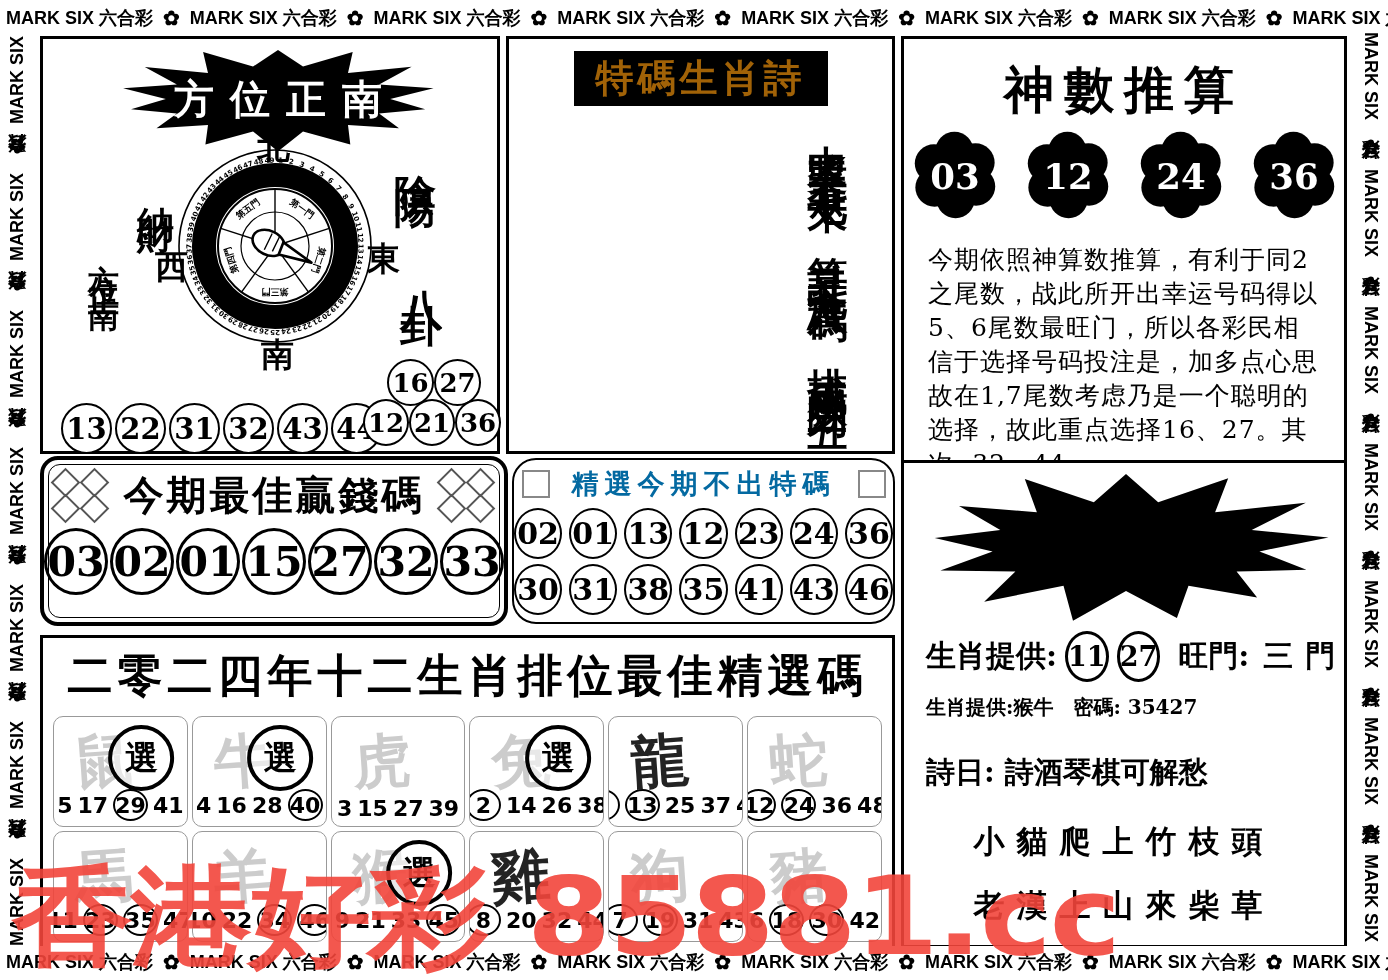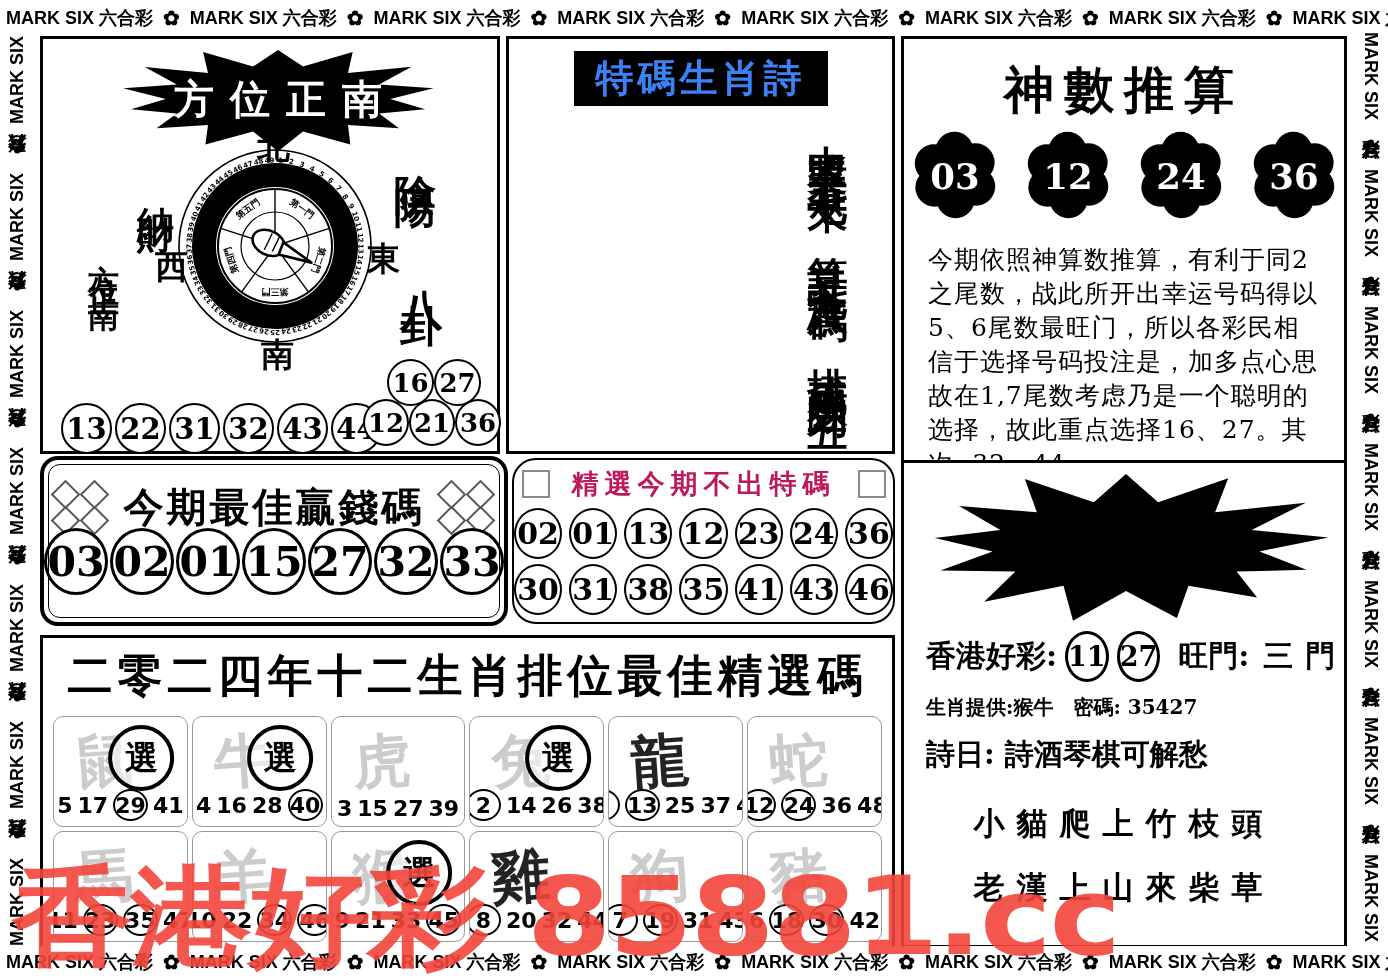--- a/index.html
+++ b/index.html
@@ -53,57 +53,57 @@
   #qimen-br .row{display:flex;gap:0px}
   #qimen-br .row.r1{margin-left:24px}
   #qimen-br .row.r2{margin-top:-7px}
   .cnum{display:inline-flex;align-items:center;justify-content:center;border:2.5px solid #000;
         border-radius:50%;background:#fff;font-weight:bold;font-family:"DejaVu Serif",serif}
   #qimen-bl .cnum{width:47px;height:47px;font-size:29px}
   #qimen-br .cnum{width:43px;height:43px;font-size:26px}
 
   
   #poem-titlebar{position:absolute;left:50%;top:12px;transform:translateX(-50%);
-        background:#000;color:#3b82f6;font-size:38px;font-weight:bold;letter-spacing:4px;
+        background:#000;color:#a16207;font-size:38px;font-weight:bold;letter-spacing:4px;
         padding:2px 22px;white-space:nowrap}
   #poem-cols{position:absolute;right:36px;top:74px;height:336px;writing-mode:vertical-rl;
         text-orientation:upright;display:flex;gap:55px}
   .poem-line{font-size:40px;font-weight:600;letter-spacing:8px;white-space:nowrap}
 
   
   #shenshu-title{position:absolute;left:0;right:0;top:18px;text-align:center;
         font-size:50px;font-weight:bold;letter-spacing:10px}
   #flower-row{position:absolute;left:0;right:0;top:88px;display:flex;justify-content:center;gap:17px}
   .flower{width:96px;height:96px}
   #shenshu-body{position:absolute;left:24px;right:20px;top:204px;font-size:25px;
         line-height:1.36;letter-spacing:1px;font-family:"DejaVu Serif",serif}
 
   
-  #bestwin-titlerow{position:absolute;left:0;right:0;top:20px;display:flex;align-items:center;justify-content:center;gap:16px}
+  #bestwin-titlerow{position:absolute;left:0;right:0;top:8px;display:flex;align-items:center;justify-content:center;gap:16px}
   #bestwin-title{font-size:40px;font-weight:bold;letter-spacing:3px}
   .dcluster{display:grid;grid-template-columns:24px 24px;grid-gap:5px;transform:rotate(0deg)}
   .dcluster i{display:block;width:17px;height:17px;border:2px solid #555;transform:rotate(45deg)}
   #bestwin-nums{position:absolute;left:0;right:0;top:68px;display:flex;justify-content:center;gap:2px}
   #bestwin-nums .cnum{width:61px;height:61px;font-size:41px;border-width:3px}
 
   
-  #notspecial-titlerow{position:absolute;left:0;right:0;top:6px;display:flex;align-items:center;justify-content:center;gap:22px;color:#be185d}
+  #notspecial-titlerow{position:absolute;left:0;right:0;top:6px;display:flex;align-items:center;justify-content:center;gap:22px;color:#0369a1}
   #notspecial-title{font-size:27px;font-weight:bold;letter-spacing:6px}
   .sq{display:block;width:24px;height:24px;border:2px solid #888}
   #notspecial-r1,#notspecial-r2{position:absolute;left:0;right:0;display:flex;justify-content:center;gap:7px}
   #notspecial-r1{top:48px}
   #notspecial-r2{top:104px}
   #panel-notspecial .cnum{width:47px;height:47px;font-size:30px}
 
   
   .wt-line{position:relative;margin:0 0 0 22px;font-weight:bold;white-space:nowrap}
   #wt-line1{margin-top:168px;font-size:30px;display:flex;align-items:center;gap:8px}
   #wt-line1 .cnum{width:45px;height:45px;font-size:27px;border-width:3px}
   #wt-line2{margin-top:12px;font-size:20px}
-  #wt-line3{margin-top:14px;font-size:29px}
+  #wt-line3{margin-top:32px;font-size:29px}
   #wt-line4{margin-top:14px;font-size:33px;font-family:"DejaVu Sans",sans-serif;font-weight:bold}
   #wt-line5{margin-top:28px;font-size:31px;letter-spacing:12px;text-align:center;margin-left:0}
   #wt-line6{margin-top:22px;font-size:31px;letter-spacing:12px;text-align:center;margin-left:0}
 
   
   #zodiac-title{position:absolute;left:0;right:0;top:8px;text-align:center;font-size:45px;
         font-weight:bold;letter-spacing:5px;white-space:nowrap}
   #zodiac-grid{position:absolute;left:10px;right:10px;top:78px;bottom:8px;display:grid;
         grid-template-columns:repeat(6,1fr);grid-template-rows:1fr 1fr;gap:4px}
   .zcell{position:relative;border:1.5px solid #999;border-radius:10px;display:flex;
@@ -457,21 +457,21 @@
     </div>
 </div>
 
 <div class="panel" id="panel-wintips">
   <div class="star-wrap" id="star-wintips">
       <svg width="420" height="150" style="position:absolute;inset:0">
         <polygon points="210.0,3.0 242.2,31.3 312.2,7.2 299.1,41.3 389.8,31.8 335.7,59.0 412.5,66.4 343.4,80.4 390.4,98.8 320.6,100.6 341.1,126.5 272.5,114.8 260.9,146.9 210.0,120.0 157.0,149.8 147.5,114.8 68.2,130.7 99.4,100.6 24.4,99.5 76.6,80.4 18.7,66.9 84.3,59.0 43.0,34.9 120.9,41.3 108.8,7.9 177.8,31.3" fill="#000"></polygon>
       </svg>
   </div>
   <div class="wt-line" id="wt-line1">
-    <span>香港好彩:</span>
+    <span>生肖提供:</span>
     <span class="cnum">11</span>
     <span class="cnum">27</span>
     <span style="margin-left:10px">旺門:</span>
     <span style="letter-spacing:12px;margin-left:6px">三門</span>
   </div>
   <div class="wt-line" id="wt-line2">生肖提供:猴牛　密碼: 35427</div>
   <div class="wt-line" id="wt-line3">詩日: 詩酒琴棋可解愁</div>
   <div class="wt-line" id="wt-line5">小貓爬上竹枝頭</div>
   <div class="wt-line" id="wt-line6">老漢上山來柴草</div>
 </div>

